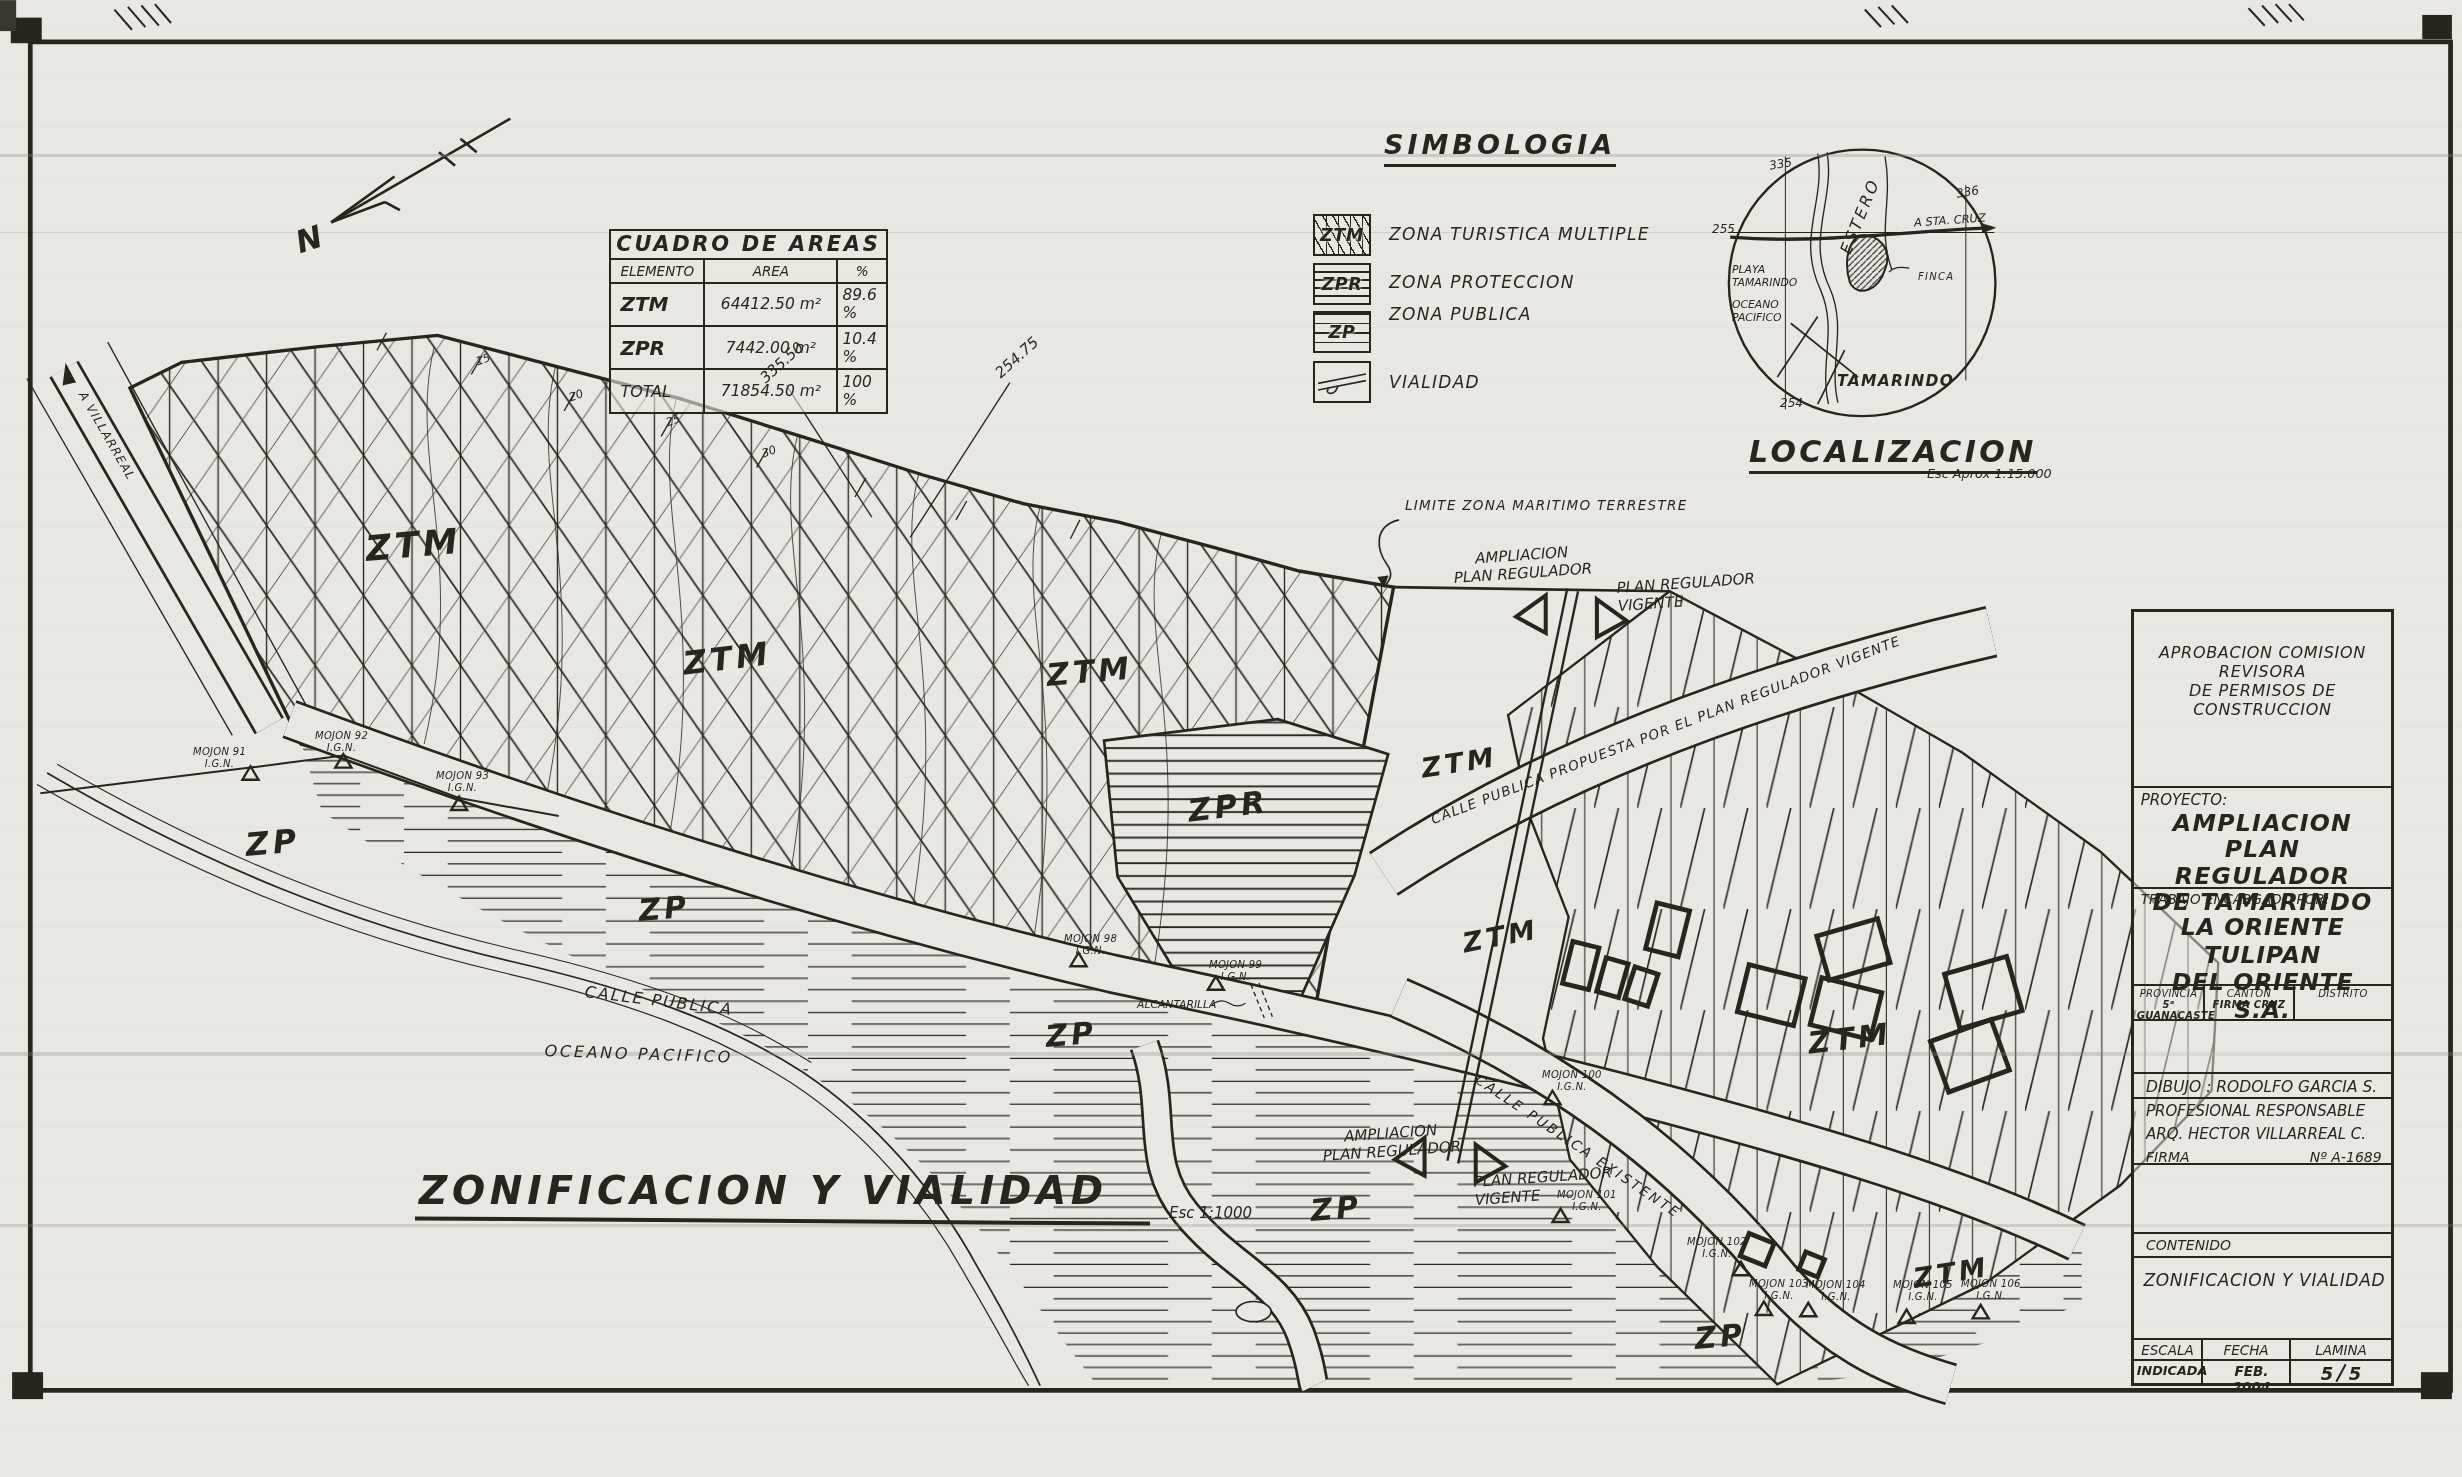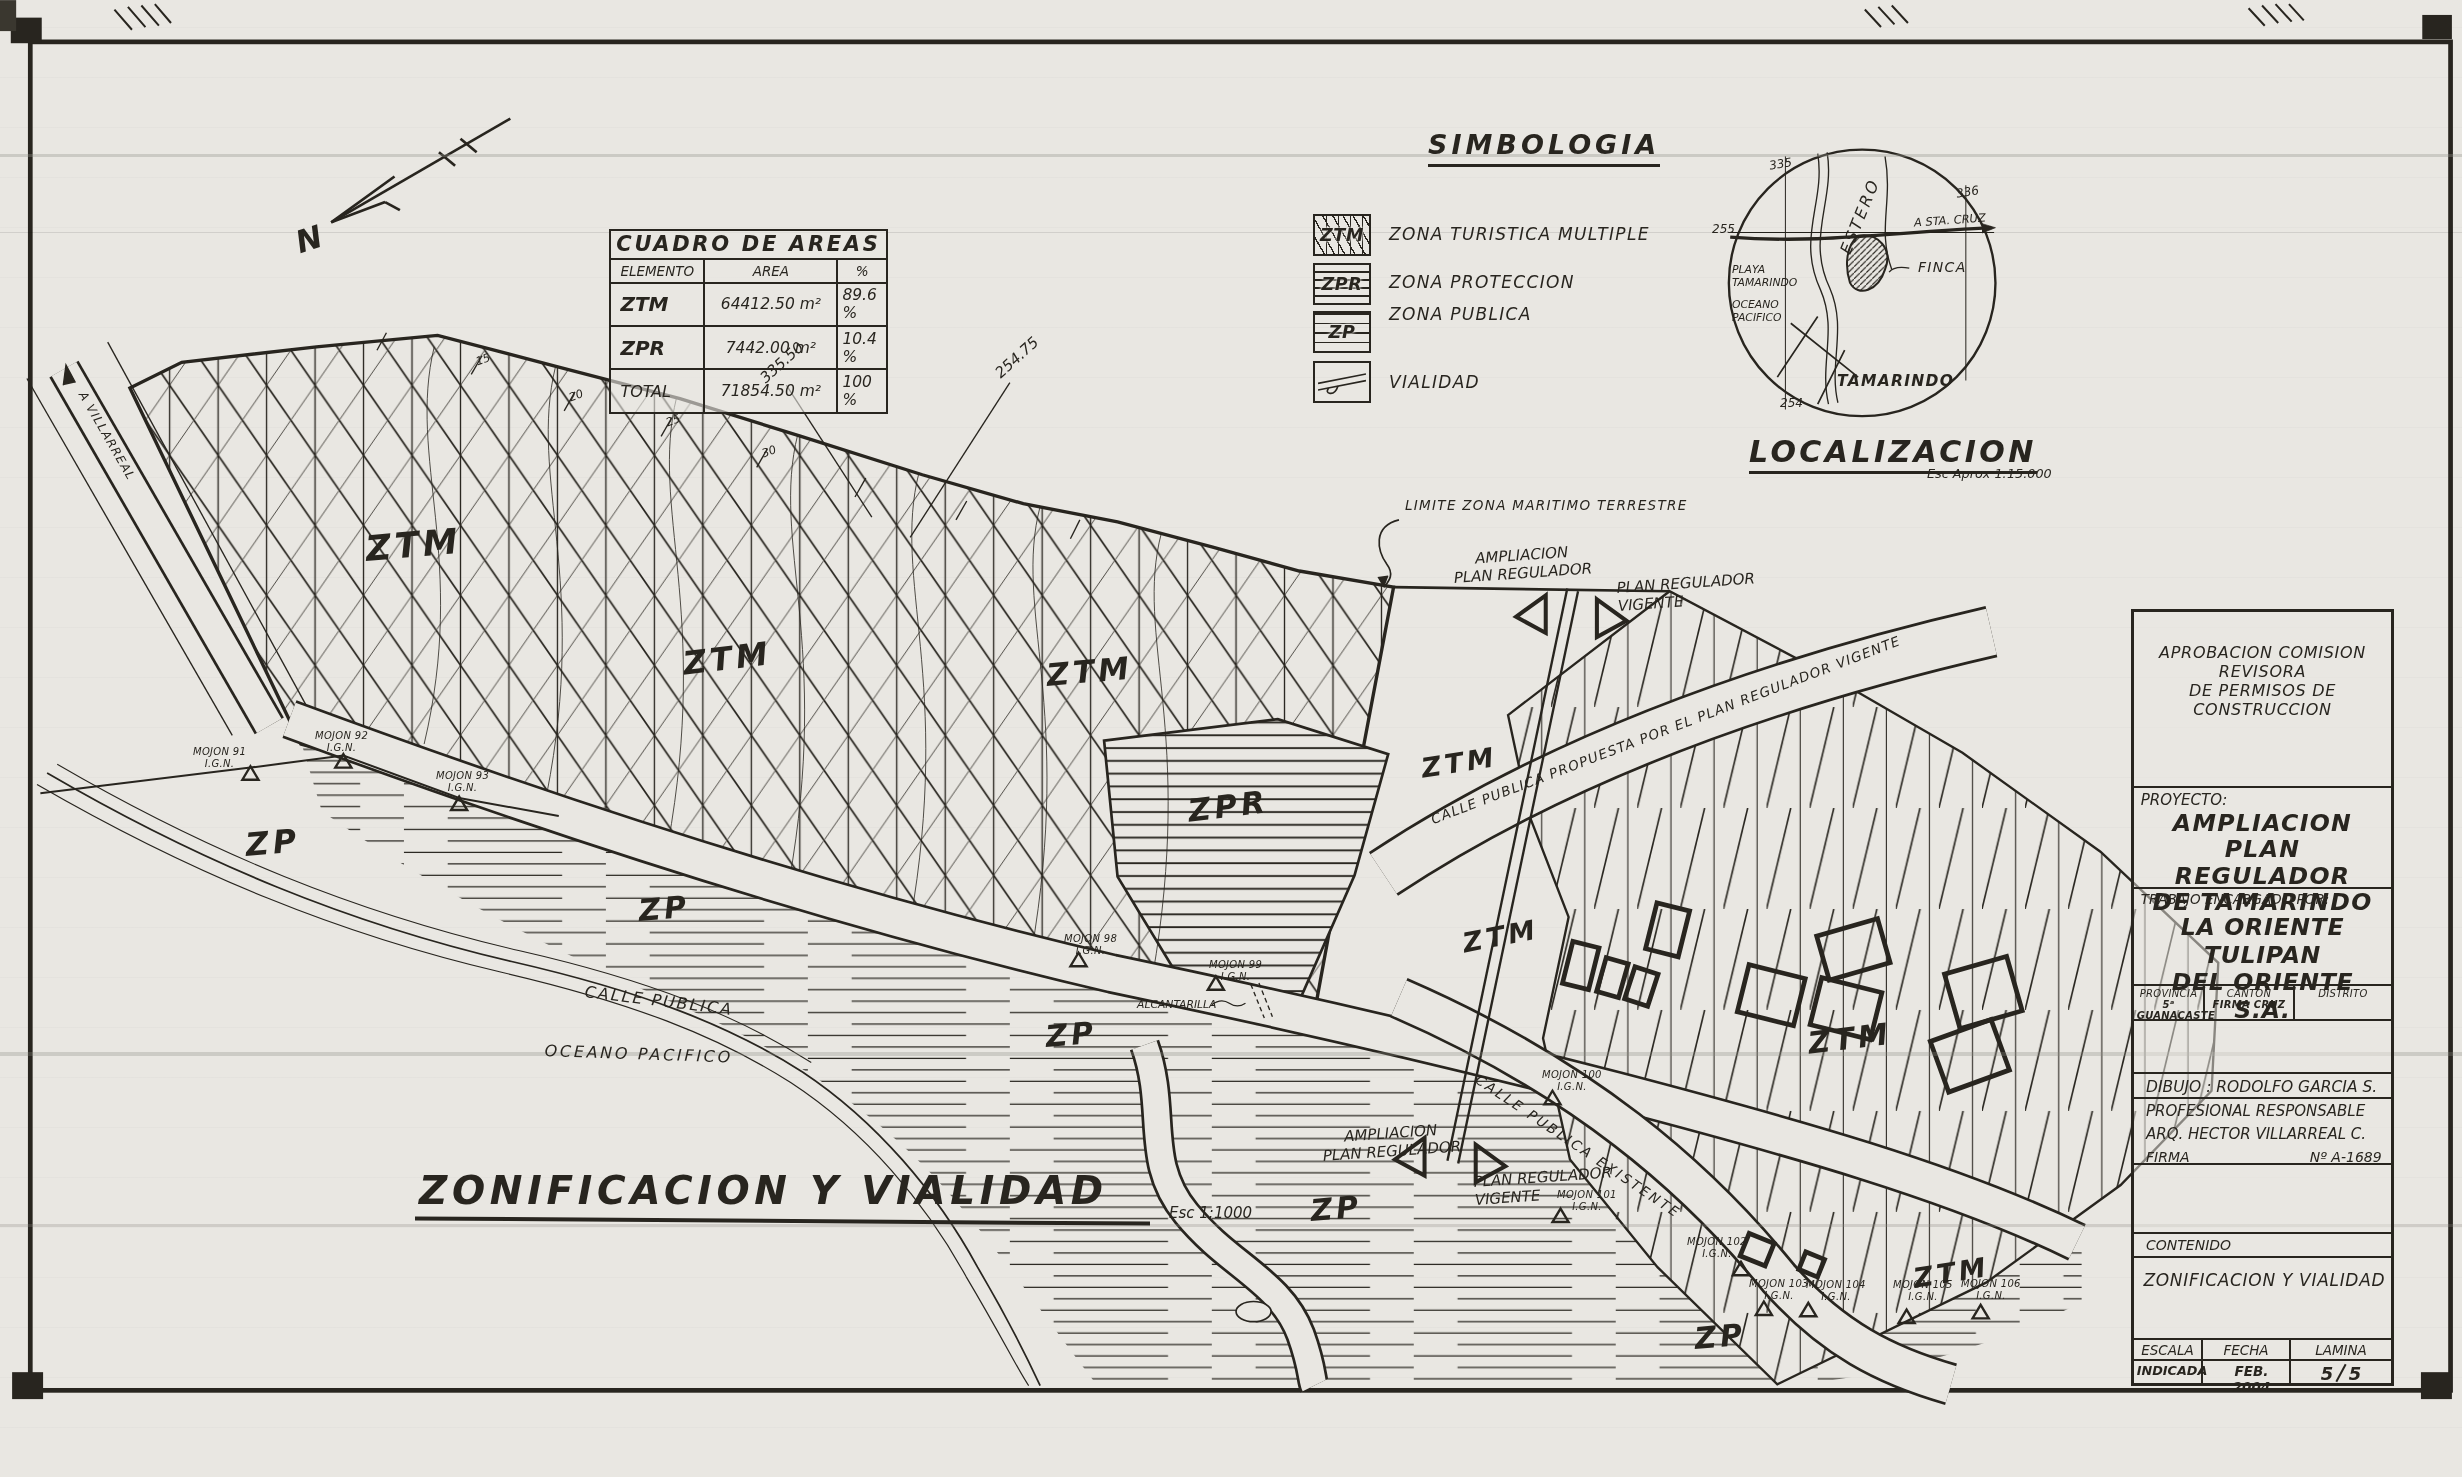--- a/index.html
+++ b/index.html
@@ -255,21 +255,21 @@
       <div class="ac ac2">7442.00 m²</div>
       <div class="ac ac3">10.4 %</div>
     </div>
     <div class="arow adata">
       <div class="ac ac1" style="font-size:16px;font-weight:normal;">TOTAL</div>
       <div class="ac ac2">71854.50 m²</div>
       <div class="ac ac3">100 %</div>
     </div>
   </div>
 
-  <div class="lbl b" style="left:1384px;top:129px;font-size:27px;letter-spacing:4px;border-bottom:3.4px solid var(--ink);padding-bottom:2.7px;margin-left:44px;">SIMBOLOGIA</div>
+  <div class="lbl b" style="left:1384px;top:129px;font-size:27px;letter-spacing:4px;border-bottom:3.4px solid var(--ink);padding-bottom:2.7px;">SIMBOLOGIA</div>
   <div class="sw sw-x" style="left:1313px;top:214px;">
     <span class="code">ZTM</span>
   </div>
   <div class="lbl" style="left:1389px;top:224px;font-size:17px;letter-spacing:1.3px;">ZONA TURISTICA MULTIPLE</div>
   <div class="sw sw-b" style="left:1313px;top:263px;">
     <span class="code">ZPR</span>
   </div>
   <div class="lbl" style="left:1389px;top:272px;font-size:17px;letter-spacing:1.3px;">ZONA PROTECCION</div>
   <div class="sw sw-l" style="left:1313px;top:311px;">
     <span class="code">ZP</span>
@@ -289,21 +289,21 @@
   <div class="lbl rt" style="left:1768px;top:159px;font-size:12px;transform:rotate(-10deg);">335</div>
   <div class="lbl rt" style="left:1955px;top:187px;font-size:12px;transform:rotate(-10deg);">336</div>
   <div class="lbl" style="left:1712px;top:222px;font-size:12px;">255</div>
   <div class="lbl" style="left:1780px;top:396px;font-size:12px;">254</div>
   <div class="lbl rt" style="left:1837px;top:250px;font-size:16px;letter-spacing:2.7px;transform:rotate(-68deg);">ESTERO</div>
   <div class="lbl" style="left:1914px;top:214px;font-size:11.4px;transform:rotate(-4deg);">A STA. CRUZ</div>
   <div class="lbl" style="left:1732px;top:264px;font-size:10.8px;">PLAYA
 TAMARINDO</div>
   <div class="lbl" style="left:1732px;top:299px;font-size:10.8px;">OCEANO
 PACIFICO</div>
-  <div class="lbl" style="left:1918px;top:259px;font-size:14px;letter-spacing:1.3px;text-align:right;">FINCA</div>
+  <div class="lbl" style="left:1918px;top:271px;font-size:10px;letter-spacing:1.3px;text-align:right;">FINCA</div>
   <div class="lbl b" style="left:1837px;top:372px;font-size:15.5px;letter-spacing:1.3px;">TAMARINDO</div>
 
   <div class="lbl" style="left:296px;top:221px;font-size:31px;font-weight:bold;transform:rotate(-18deg);">N</div>
 
   <div class="lbl zc rt" style="left:364px;top:529px;font-size:35px;transform:rotate(-5deg);">ZTM</div>
   <div class="lbl zc rt" style="left:681px;top:646px;font-size:32px;transform:rotate(-7deg);">ZTM</div>
   <div class="lbl zc rt" style="left:1045px;top:657px;font-size:31px;transform:rotate(-5deg);">ZTM</div>
   <div class="lbl zc rt" style="left:1419px;top:753px;font-size:27px;transform:rotate(-9deg);">ZTM</div>
   <div class="lbl zc rt" style="left:1460px;top:928px;font-size:27px;transform:rotate(-11deg);">ZTM</div>
   <div class="lbl zc rt" style="left:1806px;top:1026px;font-size:30px;transform:rotate(-7deg);">ZTM</div>

